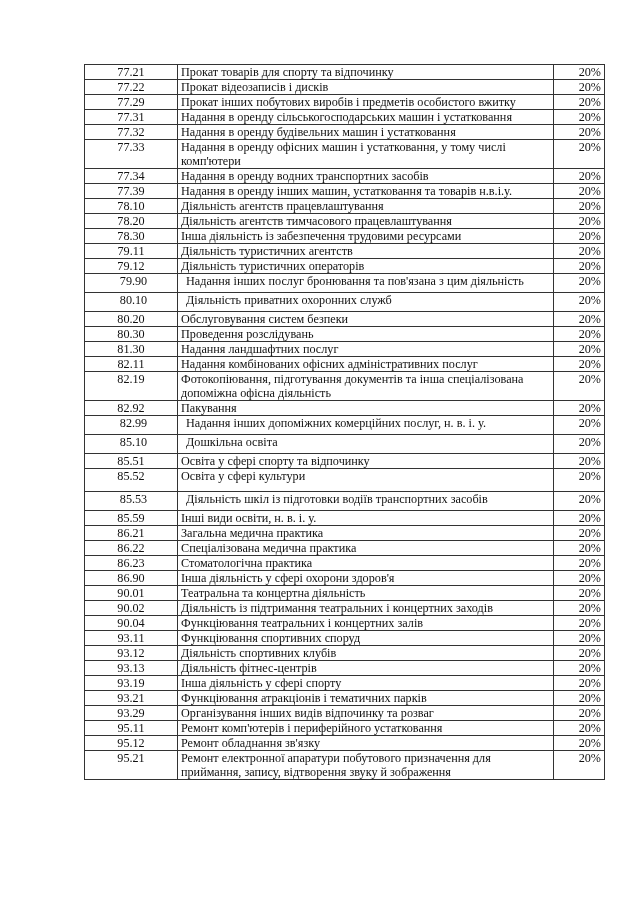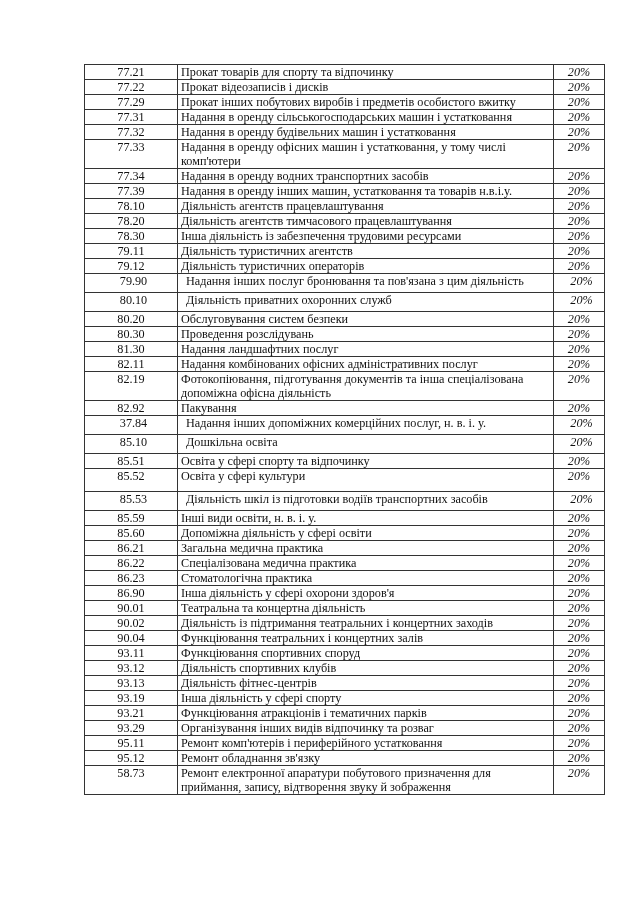--- a/index.html
+++ b/index.html
@@ -10,21 +10,21 @@
     border-collapse: collapse; table-layout: fixed;
     font-family: "Liberation Serif", "DejaVu Serif", serif;
     font-size: 12.2px; color: #111; line-height: 14px;
   }
   table.kved td {
     border: 1px solid #333; padding: 0 3px; vertical-align: top;
     height: 14px;
   }
   td.code { width: 86px; text-align: center; }
   td.name { width: 369px; text-align: left; padding-left: 3px; margin-left: 24px; }
-  td.rate { width: 44px; text-align: center; font-style: italic; }
+  td.rate { width: 44px; text-align: right; }
   tr.tall td { height: 18px; padding-left: 8px; }
   tr.tall2 td { height: 28px; }
   tr.xtall td { height: 22px; }
 </style>
 </head>
 <body>
 
 <div class="page">
   <table class="kved">
     <tbody id="rows">
@@ -127,21 +127,21 @@
           <td class="code">82.19</td>
           <td class="name">Фотокопіювання, підготування документів та інша спеціалізована допоміжна офісна діяльність</td>
           <td class="rate">20%</td>
         </tr>
         <tr>
           <td class="code">82.92</td>
           <td class="name">Пакування</td>
           <td class="rate">20%</td>
         </tr>
         <tr class="tall">
-          <td class="code">37.84</td>
+          <td class="code">82.99</td>
           <td class="name">Надання інших допоміжних комерційних послуг, н. в. і. у.</td>
           <td class="rate">20%</td>
         </tr>
         <tr class="tall">
           <td class="code">85.10</td>
           <td class="name">Дошкільна освіта</td>
           <td class="rate">20%</td>
         </tr>
         <tr>
           <td class="code">85.51</td>
@@ -157,25 +157,20 @@
           <td class="code">85.53</td>
           <td class="name">Діяльність шкіл із підготовки водіїв транспортних засобів</td>
           <td class="rate">20%</td>
         </tr>
         <tr>
           <td class="code">85.59</td>
           <td class="name">Інші види освіти, н. в. і. у.</td>
           <td class="rate">20%</td>
         </tr>
         <tr>
-          <td class="code">85.60</td>
-          <td class="name">Допоміжна діяльність у сфері освіти</td>
-          <td class="rate">20%</td>
-        </tr>
-        <tr>
           <td class="code">86.21</td>
           <td class="name">Загальна медична практика</td>
           <td class="rate">20%</td>
         </tr>
         <tr>
           <td class="code">86.22</td>
           <td class="name">Спеціалізована медична практика</td>
           <td class="rate">20%</td>
         </tr>
         <tr>
@@ -237,19 +232,19 @@
           <td class="code">95.11</td>
           <td class="name">Ремонт комп'ютерів і периферійного устатковання</td>
           <td class="rate">20%</td>
         </tr>
         <tr>
           <td class="code">95.12</td>
           <td class="name">Ремонт обладнання зв'язку</td>
           <td class="rate">20%</td>
         </tr>
         <tr class="tall2">
-          <td class="code">58.73</td>
+          <td class="code">95.21</td>
           <td class="name">Ремонт електронної апаратури побутового призначення для приймання, запису, відтворення звуку й зображення</td>
           <td class="rate">20%</td>
         </tr>
       </tbody>
   </table>
 </div>
 
 </body></html>

